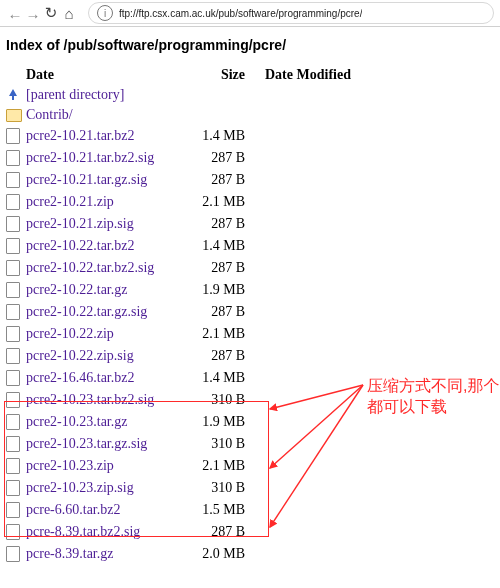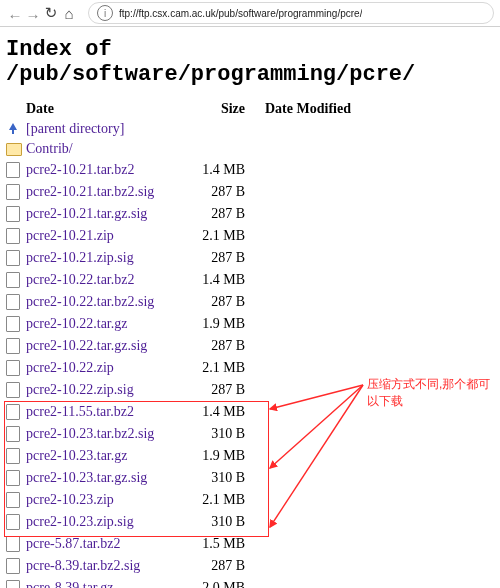--- a/index.html
+++ b/index.html
@@ -6,37 +6,37 @@
   body{width:500px;}
   
   .chrome{height:26px;border-bottom:1px solid #d0d0d0;display:flex;align-items:center;padding:0 6px;font-family:Arial,sans-serif;color:#555;}
   .nav-btn{width:18px;text-align:center;font-size:15px;color:#888;}
   .nav-btn.enabled{color:#444;}
   .addr{display:flex;align-items:center;margin-left:10px;border:1px solid #d8d8d8;border-radius:13px;height:20px;padding:0 8px;flex:1;overflow:hidden;}
   .info{width:14px;height:14px;border:1px solid #777;border-radius:50%;display:inline-flex;align-items:center;justify-content:center;font-size:10px;color:#777;margin-right:6px;}
   .addr-text{white-space:nowrap;font-size:10px;color:#222;overflow:hidden;}
   
   .page{position:relative;padding:4px 6px;}
-  h1{font-family:Liberation Mono, monospace;font-weight:bold;font-size:22px;margin:6px 0 14px 0;}
+  h1{font-family:Liberation Sans, sans-serif;font-weight:bold;font-size:14px;margin:6px 0 14px 0;}
   table{border-collapse:collapse;}
   th{font-weight:bold;text-align:left;padding:0 4px 4px 0;}
   td{padding:0 4px 2px 0;vertical-align:top;}
   .col-icon{width:16px;}
   .col-name{width:155px;}
   .col-size{width:60px;text-align:right;padding-right:20px;margin-top:18px;}
   td.col-size{text-align:right;padding-right:20px;}
   .col-date{width:120px;}
   .fname{color:#4c1d95;font-family:"Times New Roman",serif;font-size:14px;cursor:pointer;}
   .ficon{display:inline-block;width:12px;height:14px;border:1px solid #888;border-radius:1px;position:relative;background:#fff;}
   .ficon.folder{width:14px;height:11px;border-color:#c9a03a;background:#ffe9a8;margin-top:2px;}
   .ficon.up{border:none;width:14px;height:14px;}
   .ficon.up svg{display:block;}
   
   .ann-box{position:absolute;border:1.5px solid #ff2a2a;pointer-events:none;}
-  .ann-text{position:absolute;color:#ff2a2a;font-family:"Microsoft YaHei",Arial,sans-serif;font-size:12px;}
+  .ann-text{position:absolute;color:#ff2a2a;font-family:"Microsoft YaHei",Arial,sans-serif;font-size:16px;}
   svg.arrows{position:absolute;top:0;left:0;pointer-events:none;}
 </style>
 </head>
 <body>
 
 <div class="chrome">
   <span class="nav-btn">←</span>
   <span class="nav-btn">→</span>
   <span class="nav-btn enabled">↻</span>
   <span class="nav-btn enabled">⌂</span>
@@ -133,21 +133,21 @@
           <td></td>
         </tr>
         <tr>
           <td class="col-icon"><span class="ficon"></span></td>
           <td class="col-name"><span class="fname">pcre2-10.22.zip.sig</span></td>
           <td class="col-size">287 B</td>
           <td></td>
         </tr>
         <tr>
           <td class="col-icon"><span class="ficon"></span></td>
-          <td class="col-name"><span class="fname">pcre2-11.55.tar.bz2</span></td>
+          <td class="col-name"><span class="fname">pcre2-16.46.tar.bz2</span></td>
           <td class="col-size">1.4 MB</td>
           <td></td>
         </tr>
         <tr>
           <td class="col-icon"><span class="ficon"></span></td>
           <td class="col-name"><span class="fname">pcre2-10.23.tar.bz2.sig</span></td>
           <td class="col-size">310 B</td>
           <td></td>
         </tr>
         <tr>
@@ -169,21 +169,21 @@
           <td></td>
         </tr>
         <tr>
           <td class="col-icon"><span class="ficon"></span></td>
           <td class="col-name"><span class="fname">pcre2-10.23.zip.sig</span></td>
           <td class="col-size">310 B</td>
           <td></td>
         </tr>
         <tr>
           <td class="col-icon"><span class="ficon"></span></td>
-          <td class="col-name"><span class="fname">pcre-5.87.tar.bz2</span></td>
+          <td class="col-name"><span class="fname">pcre-6.60.tar.bz2</span></td>
           <td class="col-size">1.5 MB</td>
           <td></td>
         </tr>
         <tr>
           <td class="col-icon"><span class="ficon"></span></td>
           <td class="col-name"><span class="fname">pcre-8.39.tar.bz2.sig</span></td>
           <td class="col-size">287 B</td>
           <td></td>
         </tr>
         <tr>

